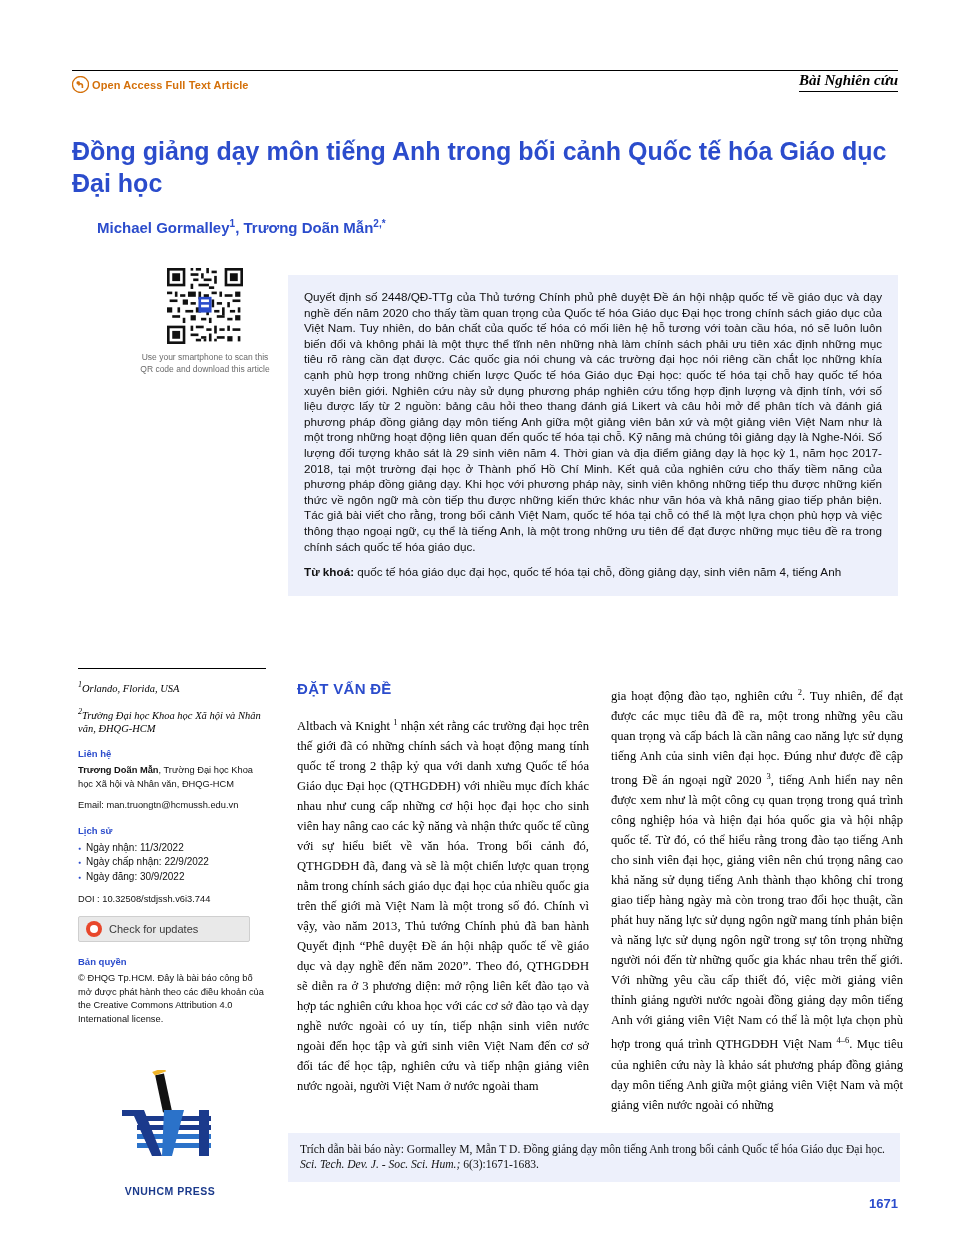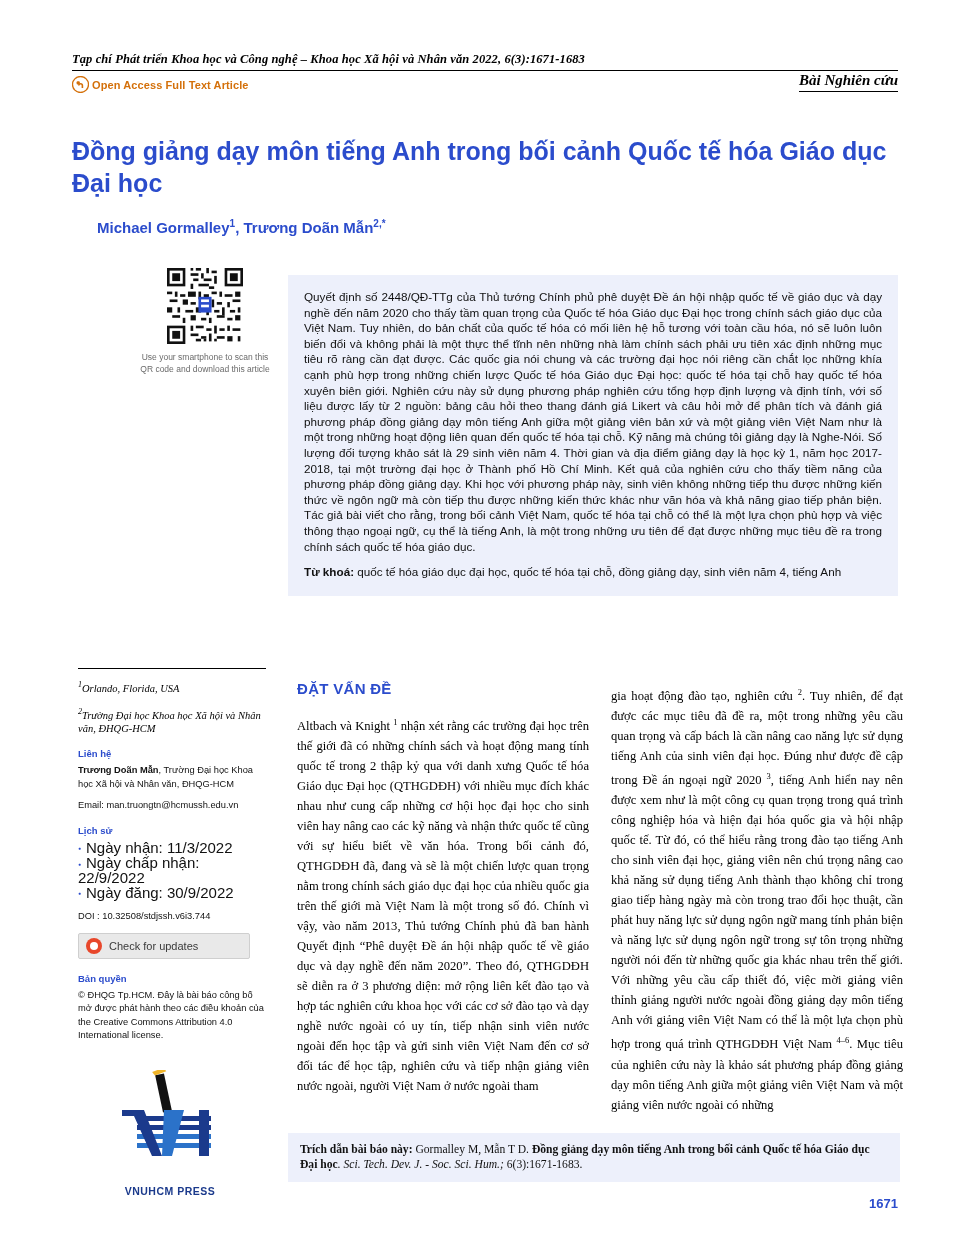--- a/index.html
+++ b/index.html
@@ -200,21 +200,21 @@
     font-size: 9.3px;
     line-height: 13.5px;
     color: #111;
   }
   .lc-body b { font-weight: bold; }
   .lc-list {
     margin: 3px 0 0 0;
     padding: 0;
     list-style: none;
     font-family: "Liberation Sans", sans-serif;
-    font-size: 15px;
+    font-size: 10px;
     line-height: 14.5px;
     color: #111;
   }
   .lc-list li::before {
     content: "\25CF";
     font-size: 5px;
     vertical-align: middle;
     margin-right: 5px;
     color: #2b4ccc;
   }
@@ -308,41 +308,38 @@
     top: 1133px;
     width: 612px;
     background: #edf0fb;
     padding: 9px 12px;
     box-sizing: border-box;
     font-family: "Liberation Serif", serif;
     font-size: 11.6px;
     line-height: 15.4px;
     color: #111;
   }
-  .cite-box b { font-weight: bold; }
+  .cite-box b { font-weight: normal; }
   .cite-box i { font-style: italic; }
 
   .page-number {
     position: absolute;
     right: 72px;
     top: 1196px;
     font-family: "Liberation Sans", sans-serif;
     font-weight: bold;
     font-size: 13px;
     color: #2b4ccc;
   }
 </style>
 </head>
 <body>
 
 <div class="page">
 
-  <div class="journal-header">
-    <div class="journal-line">Tạp chí Phát triển Khoa học và Công nghệ – Khoa học Xã hội và Nhân văn 2022, 6(3):1671-1683</div>
-  </div>
   <div class="header-rule"></div>
 
   <div class="oa-row">
     <span class="oa-icon">
       <svg width="17" height="17" viewBox="0 0 17 17">
         <circle cx="8.5" cy="8.5" r="8" fill="none" stroke="#d4700a" stroke-width="1.3"></circle>
         <path d="M6 9.5 a2.6 2.6 0 1 1 5.2 0 v2.6 h-1.6 v-2.6 a1 1 0 0 0 -2 0 z" fill="#d4700a"></path>
         <rect x="4.6" y="5.2" width="3.2" height="3.4" rx="1" fill="#d4700a"></rect>
       </svg>
     </span>

